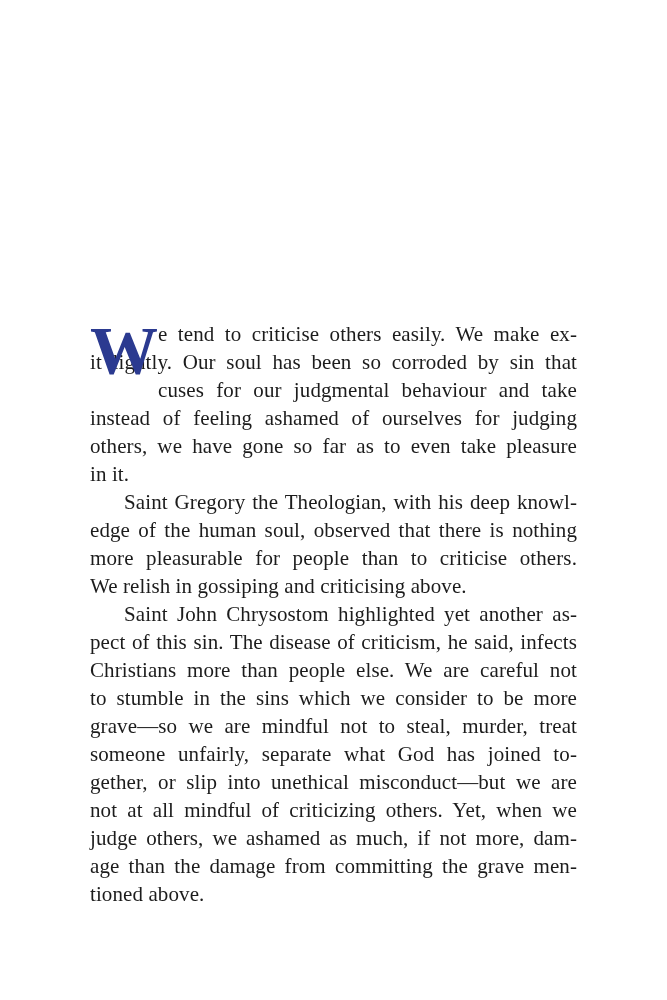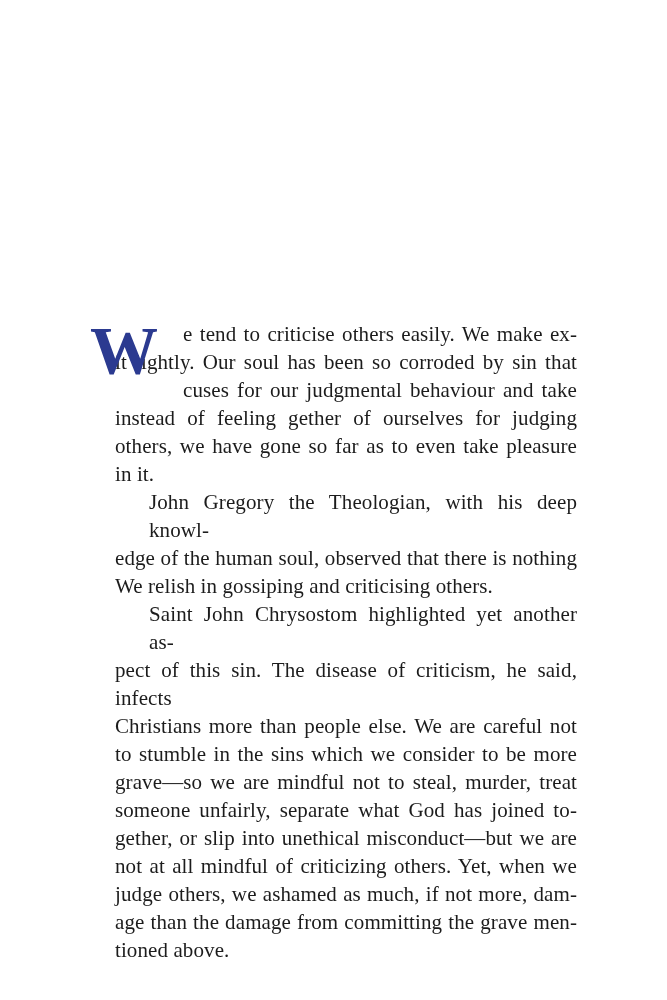--- a/index.html
+++ b/index.html
@@ -26,50 +26,50 @@
   .dropcap{
     position:absolute;
     left:0;top:4px;
     font-size:68px;
     line-height:52px;
     font-weight:bold;
   }
   .line{
     text-align:justify;
     text-align-last:justify;
-    margin-left:25px;
   }
   .line.last{
     text-align:left;
     text-align-last:left;
   }
   .dc{ padding-left:68px; }
   .pind{ padding-left:34px; }
 </style>
 </head>
 <body>
 
 <div class="page" style="background: rgb(255, 255, 255);">
   <div class="textblock" style="color: rgb(28, 28, 28);">
 
     <span class="dropcap" style="color: rgb(43, 58, 144);">W</span>
 
     <div>
       <div class="line dc">e tend to criticise others easily. We make ex-</div>
       <div class="line">it lightly. Our soul has been so corroded by sin that</div>
       <div class="line dc">cuses for our judgmental behaviour and take</div>
-      <div class="line">instead of feeling gether of ourselves for judging</div>
+      <div class="line">instead of feeling ashamed of ourselves for judging</div>
       <div class="line">others, we have gone so far as to even take pleasure</div>
       <div class="line last">in it.</div>
     </div>
 
     <div>
-      <div class="line pind">John Gregory the Theologian, with his deep knowl-</div>
+      <div class="line pind">Saint Gregory the Theologian, with his deep knowl-</div>
       <div class="line">edge of the human soul, observed that there is nothing</div>
-      <div class="line last">We relish in gossiping and criticising others.</div>
+      <div class="line">more pleasurable for people than to criticise others.</div>
+      <div class="line last">We relish in gossiping and criticising above.</div>
     </div>
 
     <div>
       <div class="line pind">Saint John Chrysostom highlighted yet another as-</div>
       <div class="line">pect of this sin. The disease of criticism, he said, infects</div>
       <div class="line">Christians more than people else. We are careful not</div>
       <div class="line">to stumble in the sins which we consider to be more</div>
       <div class="line">grave—so we are mindful not to steal, murder, treat</div>
       <div class="line">someone unfairly, separate what God has joined to-</div>
       <div class="line">gether, or slip into unethical misconduct—but we are</div>

